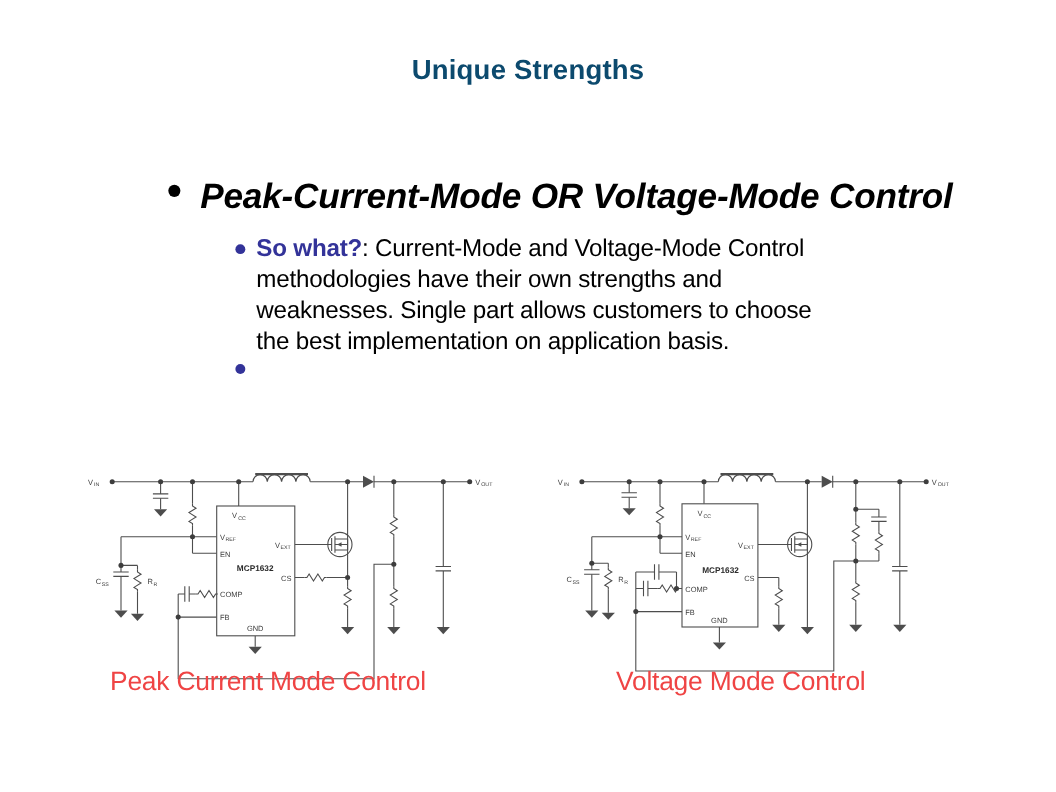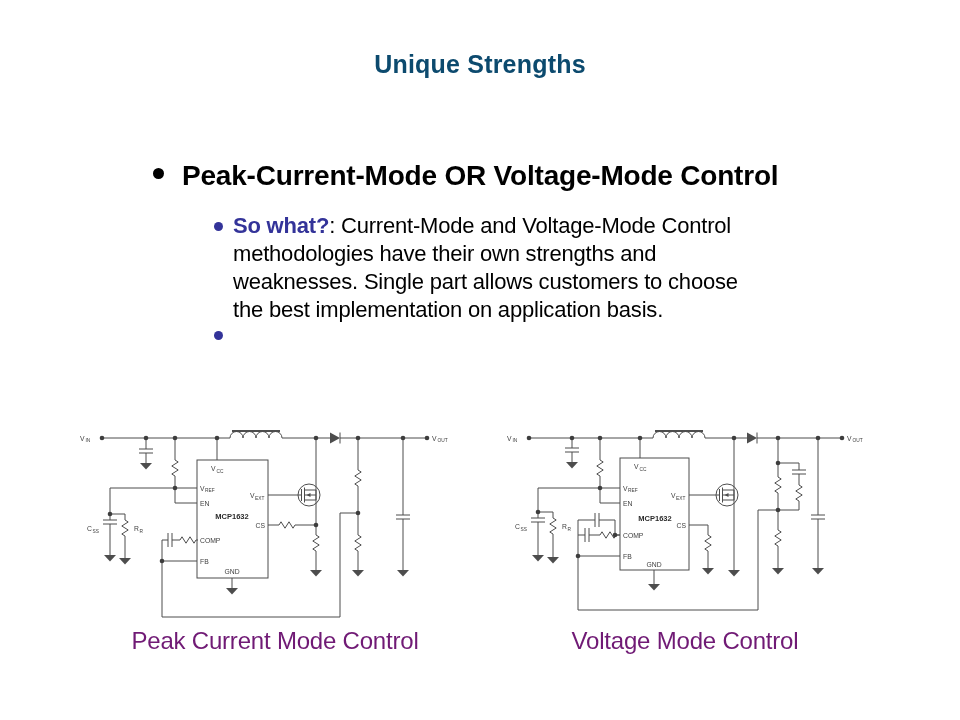--- a/index.html
+++ b/index.html
@@ -4,28 +4,28 @@
 <style>
   html,body{margin:0;padding:0;}
   body{width:960px;height:720px;background:#ffffff;position:relative;overflow:hidden;
        font-family:"Liberation Sans", sans-serif;color:#000;}
   .abs{position:absolute;}
   .title{top:50px;left:0;width:960px;text-align:center;font-size:25px;font-weight:bold;
          letter-spacing:0.2px;color:#0c4a6e;}
   .bullet-row{display:flex;align-items:flex-start;}
   .b1{left:153px;top:160px;width:700px;}
   .b1 .dot{width:11px;height:11px;border-radius:50%;background:#000;margin:8px 18px 0 0;flex:0 0 auto;}
-  .b1 .txt{font-size:28px;font-weight:bold;letter-spacing:-0.2px;white-space:nowrap;}
+  .b1 .txt{font-size:32px;font-weight:bold;letter-spacing:-0.2px;white-space:nowrap;font-style:italic;}
   .b2{left:214px;width:620px;}
   .sub1{top:212px;}
   .sub2{top:321px;}
   .b2 .dot{width:9px;height:9px;border-radius:50%;background:#333399;margin:10px 10px 0 0;flex:0 0 auto;}
   .b2 .txt{font-size:22px;line-height:28px;letter-spacing:-0.2px;}
   .lead{color:#333399;font-weight:bold;}
-  .caption{top:627px;font-size:24px;letter-spacing:-0.2px;text-align:center;color:#701a75;}
+  .caption{top:606px;font-size:24px;letter-spacing:-0.2px;text-align:left;color:#ef4444;}
   .cap-left{left:100px;width:350px;}
   .cap-right{left:560px;width:250px;}
   svg{color:#4d4d4d;}
   svg text{font-family:"Liberation Sans", sans-serif;fill:#3d3d3d;font-size:6.8px;}
   svg text.sub{font-size:4.8px;}
   svg text.part{font-size:7.5px;font-weight:bold;fill:#2b2b2b;}
   .wire{stroke:#4d4d4d;stroke-width:1;fill:none;}
 </style>
 </head>
 <body>

